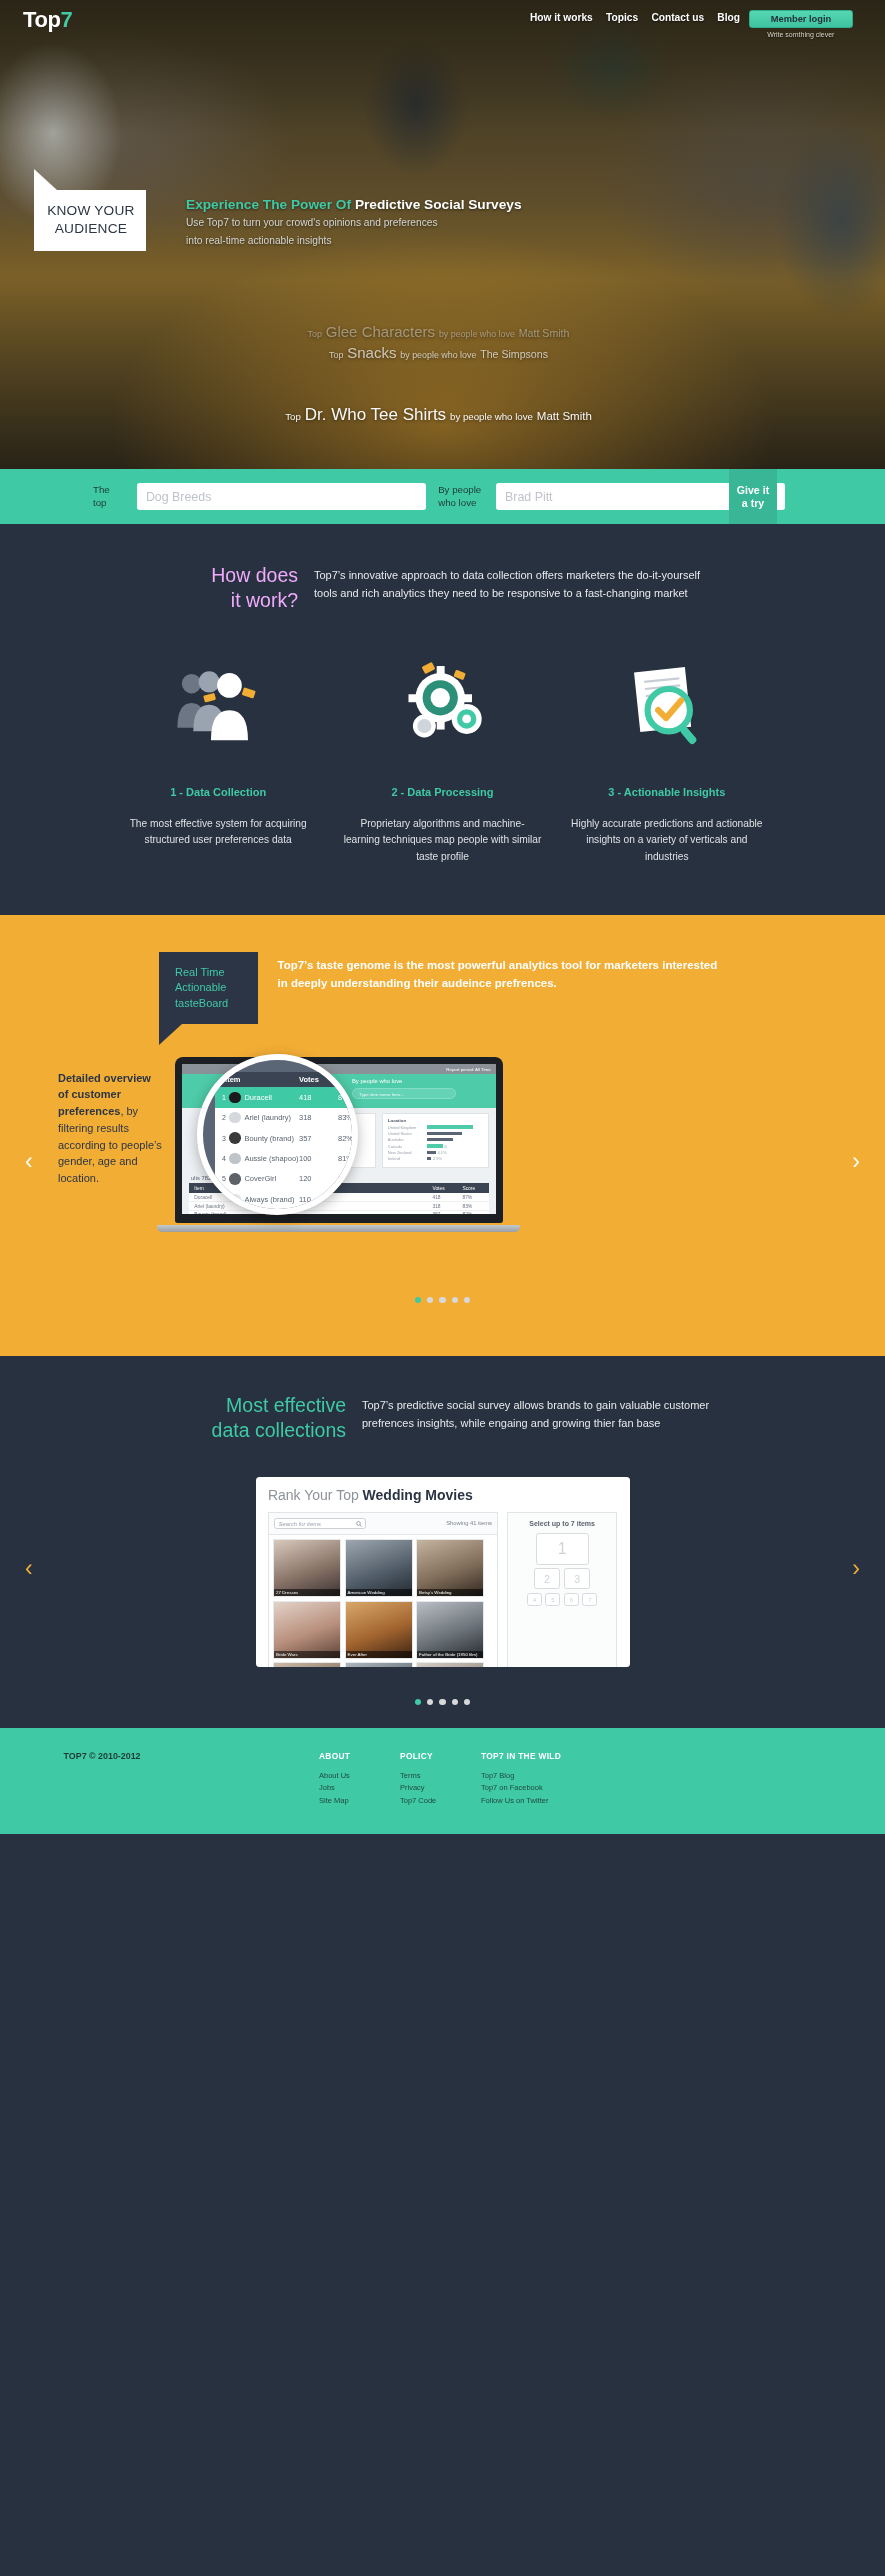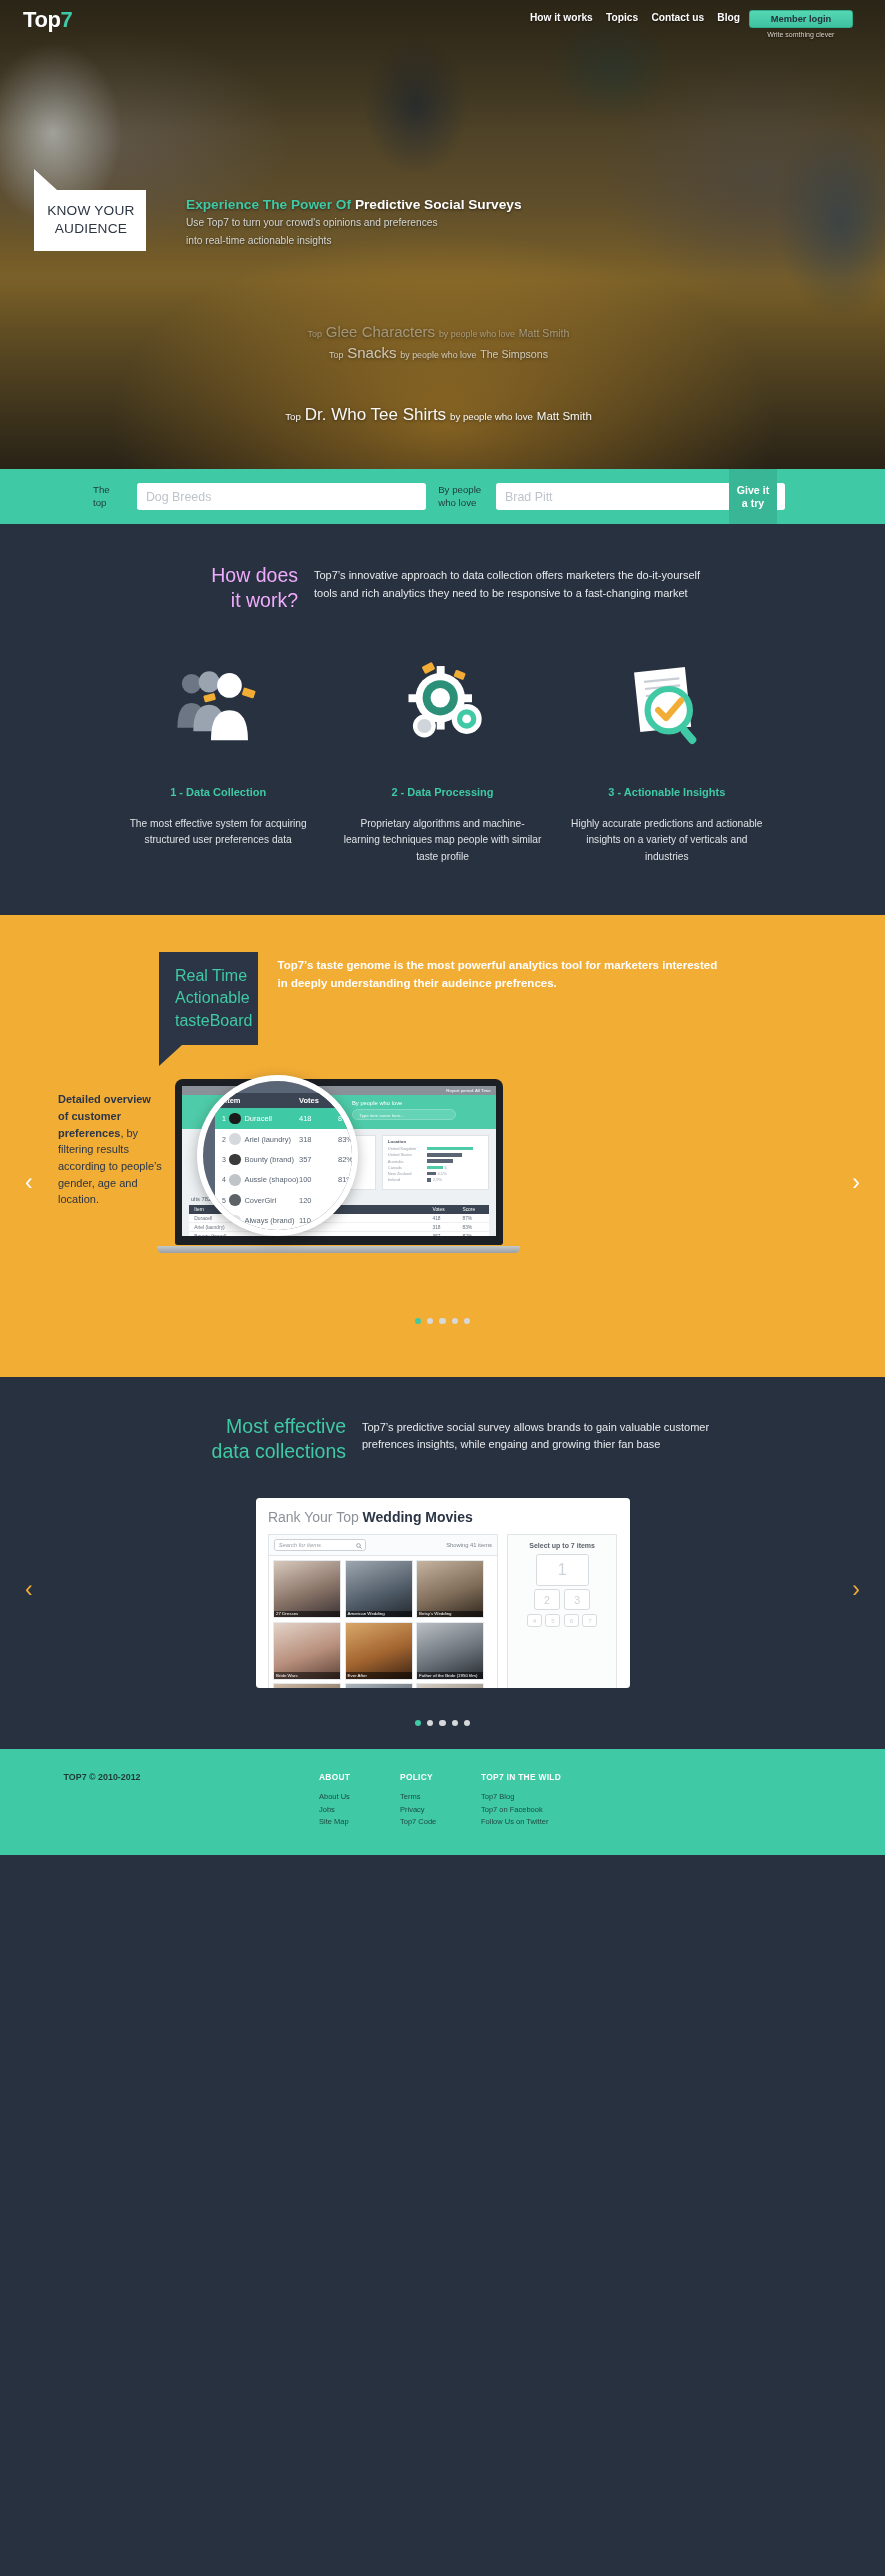--- a/index.html
+++ b/index.html
@@ -145,21 +145,21 @@
   .step { flex: 1; text-align: center; padding: 0 12.4px; }
   .step-icon { height: 106px; display:flex; align-items:center; justify-content:center; }
   .step h3 { color: #3fc9a5; font-size: 11px; font-weight: bold; margin-top: 25px; }
   .step p { color: #dfe2e5; font-size: 10.2px; line-height: 1.62; margin-top: 17.7px; }
 
   
   .taste { position: relative; background: #f2ad35; padding: 37px 0 53px; overflow: hidden; }
   .taste-head { width: 567px; margin: 0 auto; display: flex; align-items: flex-start; }
   .taste-box {
     position: relative; width: 99px; background: #2b3545; color: #3fc9a5;
-    font-size: 16px; line-height: 1.42; padding: 12.4px 0 12.4px 16px;
+    font-size: 11px; line-height: 1.42; padding: 12.4px 0 12.4px 16px;
   }
   .taste-box:after {
     content:""; position:absolute; left: 0; bottom: -21px;
     border-left: 0 solid transparent;
     border-right: 23px solid transparent;
     border-top: 21px solid #2b3545;
   }
   .taste-desc { flex: 1; color: #fff; font-size: 11.5px; font-weight: bold; line-height: 1.55; padding: 5.3px 0 0 19.5px; }
 
   .taste-body { position: relative; margin-top: 46px; width: 885px; height: 204px; }

